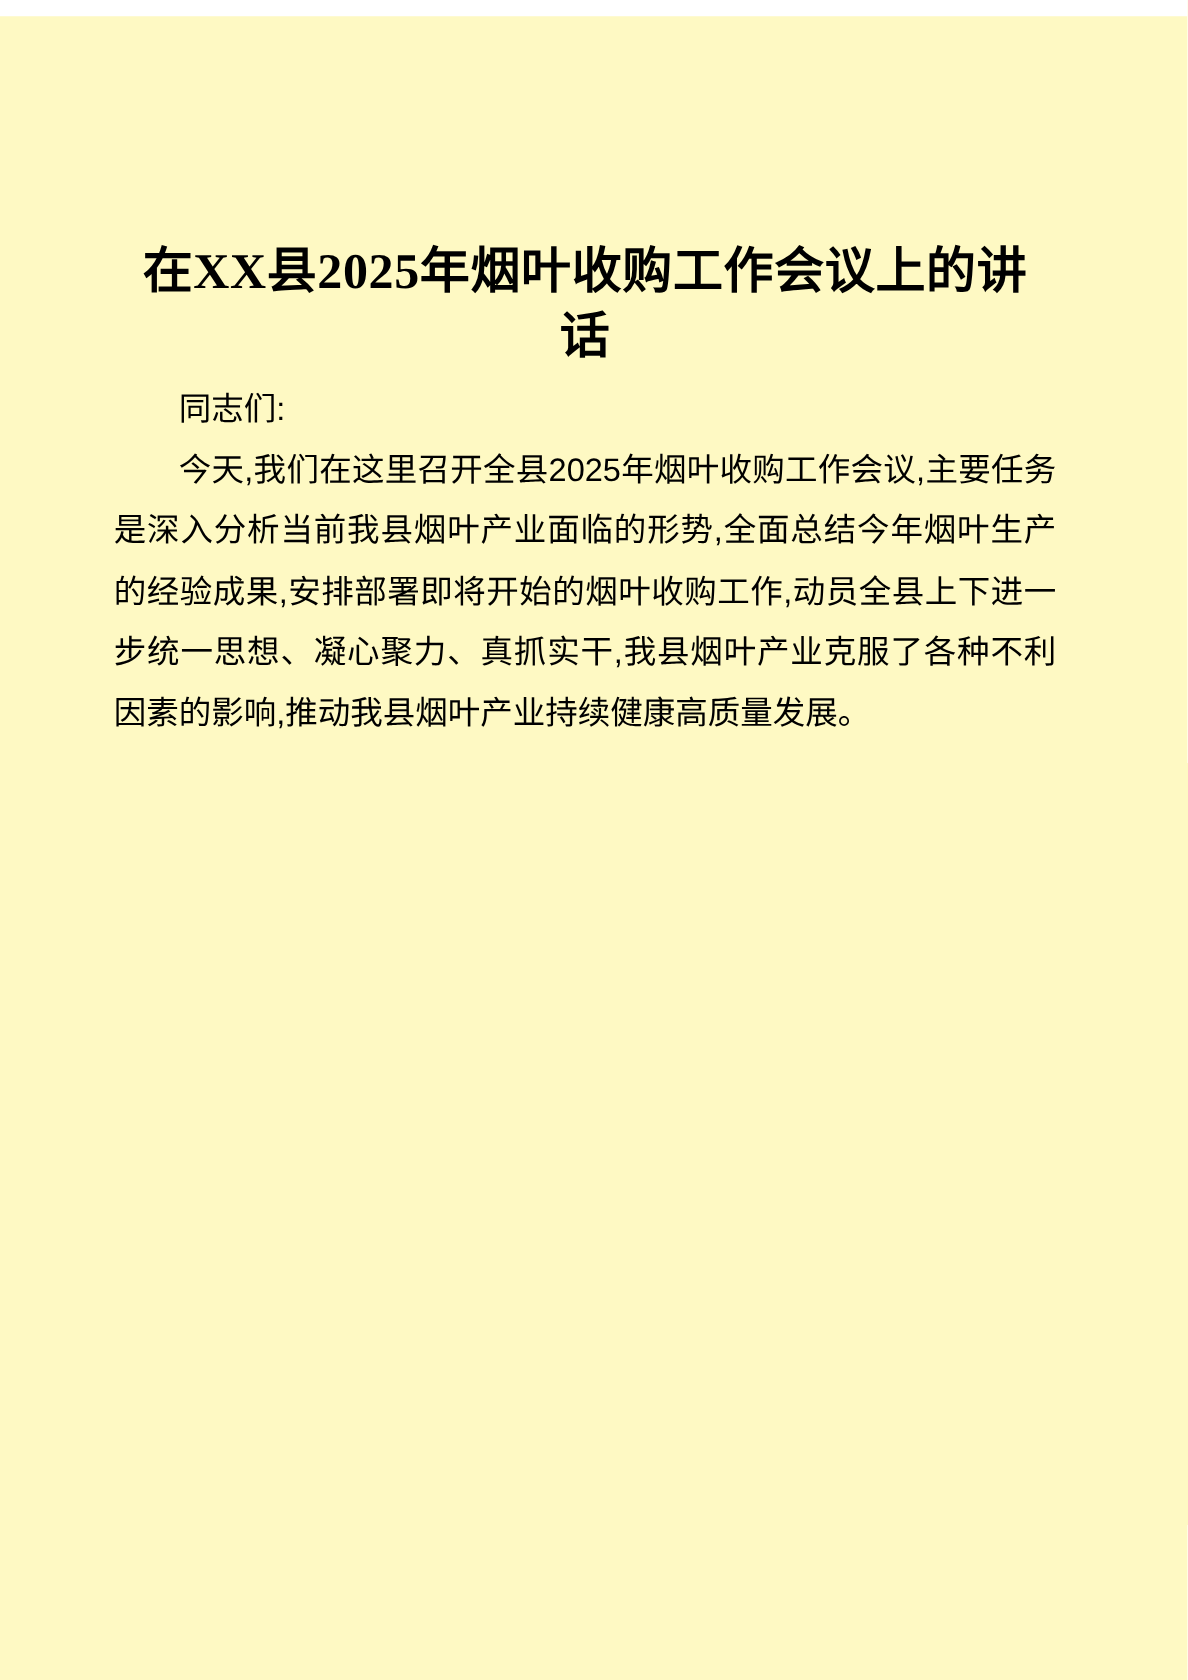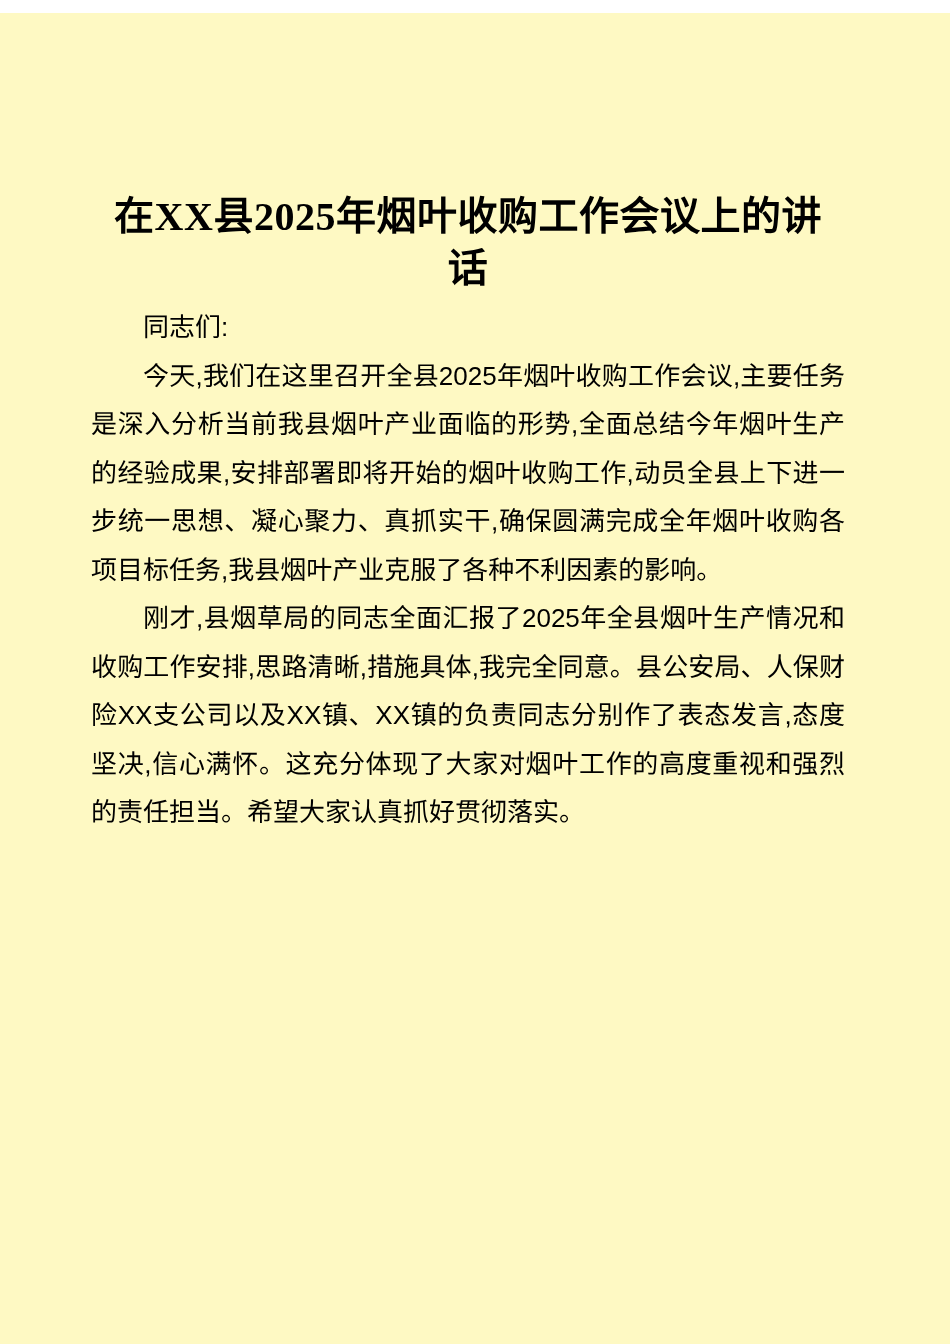--- a/index.html
+++ b/index.html
@@ -47,18 +47,17 @@
 </style>
 </head>
 <body>
 
 <div class="page">
   <h1 class="doc-title">在XX县2025年烟叶收购工作会议上的讲话</h1>
 
   <div class="doc-body">
     <p class="salutation">同志们:</p>
 
-    <p>今天,我们在这里召开全县2025年烟叶收购工作会议,主要任务是深入分析当前我县烟叶产业面临的形势,全面总结今年烟叶生产的经验成果,安排部署即将开始的烟叶收购工作,动员全县上下进一步统一思想、凝心聚力、真抓实干,确保圆满完成全年烟叶收购各项目标任务,我县烟叶产业克服了各种不利因素的影响。</p>
+    <p>今天,我们在这里召开全县2025年烟叶收购工作会议,主要任务是深入分析当前我县烟叶产业面临的形势,全面总结今年烟叶生产的经验成果,安排部署即将开始的烟叶收购工作,动员全县上下进一步统一思想、凝心聚力、真抓实干,我县烟叶产业克服了各种不利因素的影响,推动我县烟叶产业持续健康高质量发展。</p>
 
-    <p>刚才,县烟草局的同志全面汇报了2025年全县烟叶生产情况和收购工作安排,思路清晰,措施具体,我完全同意。县公安局、人保财险XX支公司以及XX镇、XX镇的负责同志分别作了表态发言,态度坚决,信心满怀。这充分体现了大家对烟叶工作的高度重视和强烈的责任担当。希望大家认真抓好贯彻落实。</p>
 
   </div>
 </div>
 
 </body></html>

